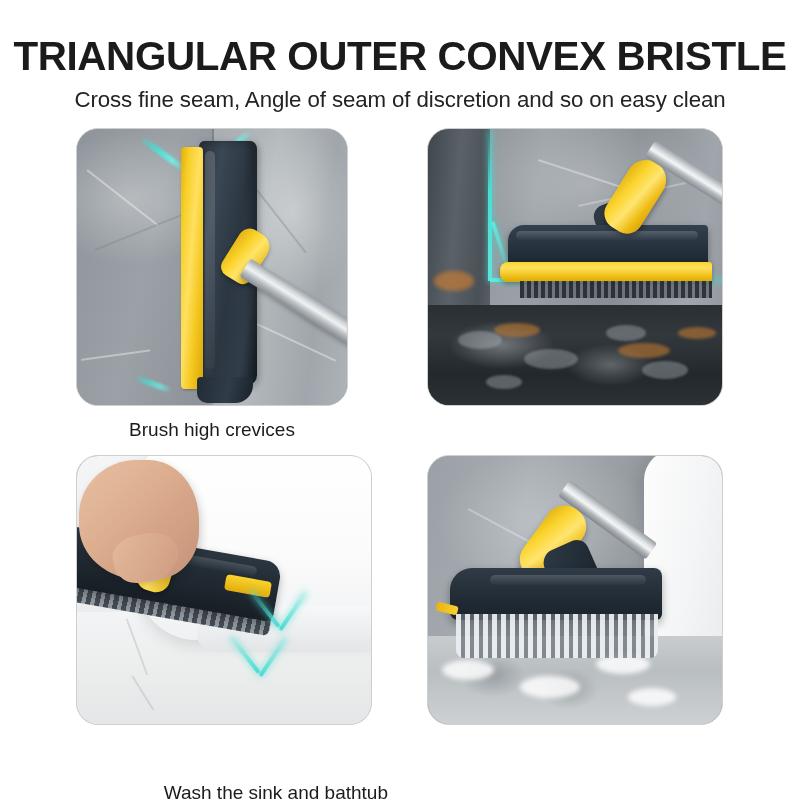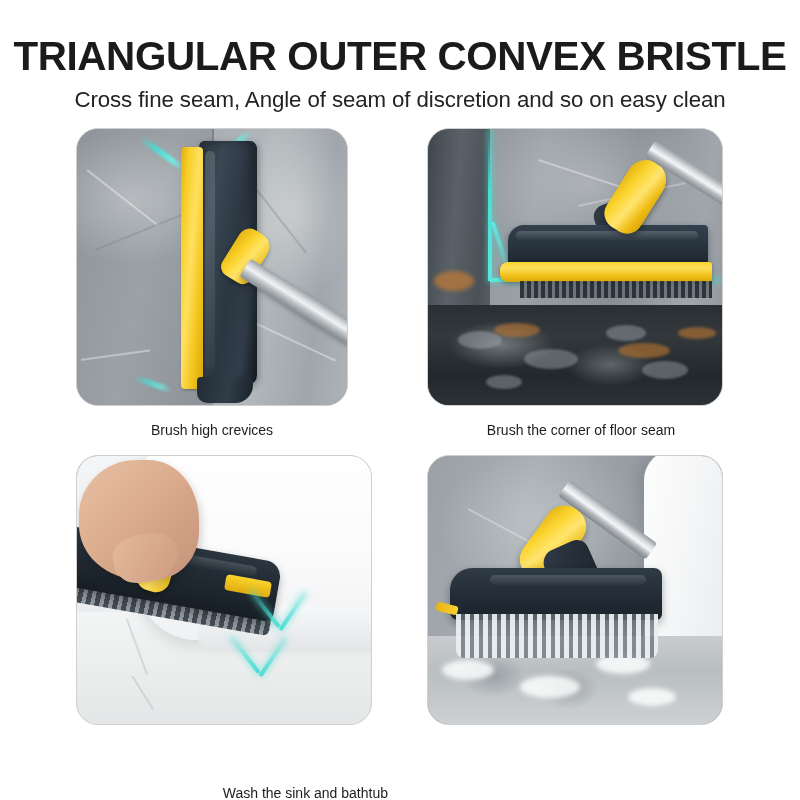--- a/index.html
+++ b/index.html
@@ -59,21 +59,21 @@
     border-radius: 22px;
     overflow: hidden;
     border: 1px solid #cfcfcf;
     background: #9aa0a4;
   }
 
   .caption {
     position: absolute;
     left: 0; width: 100%;
     text-align: center;
-    font-size: 14px;
+    font-size: 19px;
     color: #1c1c1c;
     line-height: 26px;
     white-space: pre-line;
   }
 
   
   #cell-tl { left: 76px;  top: 128px; width: 272px; height: 278px; }
   #cell-tr { left: 427px; top: 128px; width: 296px; height: 278px; }
   #cell-bl { left: 76px;  top: 455px; width: 296px; height: 270px; }
   #cell-br { left: 427px; top: 455px; width: 296px; height: 270px; }
@@ -508,21 +508,20 @@
         <div class="seam-diag"></div>
 
         <div class="p2-neck"></div>
         <div class="p2-head"></div>
         <div class="p2-yellowbar"></div>
         <div class="p2-bristles"></div>
         <div class="p2-grip"></div>
         <div class="p2-pole"></div>
       </div>
     </div>
-    <div class="caption" id="cap-tr">Brush the corner of floor seam</div>
 
     <div class="cell" id="cell-bl">
       <div class="photo">
         <div class="p3-bg"></div>
         <div class="p3-floor"></div>
         <div class="p3-floor-vein" style="left:30px; top:190px; width:60px; height:2px; transform:rotate(70deg);"></div>
         <div class="p3-floor-vein" style="left:46px; top:236px; width:40px; height:1.5px; transform:rotate(58deg);"></div>
         <div class="p3-tub"></div>
         <div class="p3-tub-edge"></div>
 

